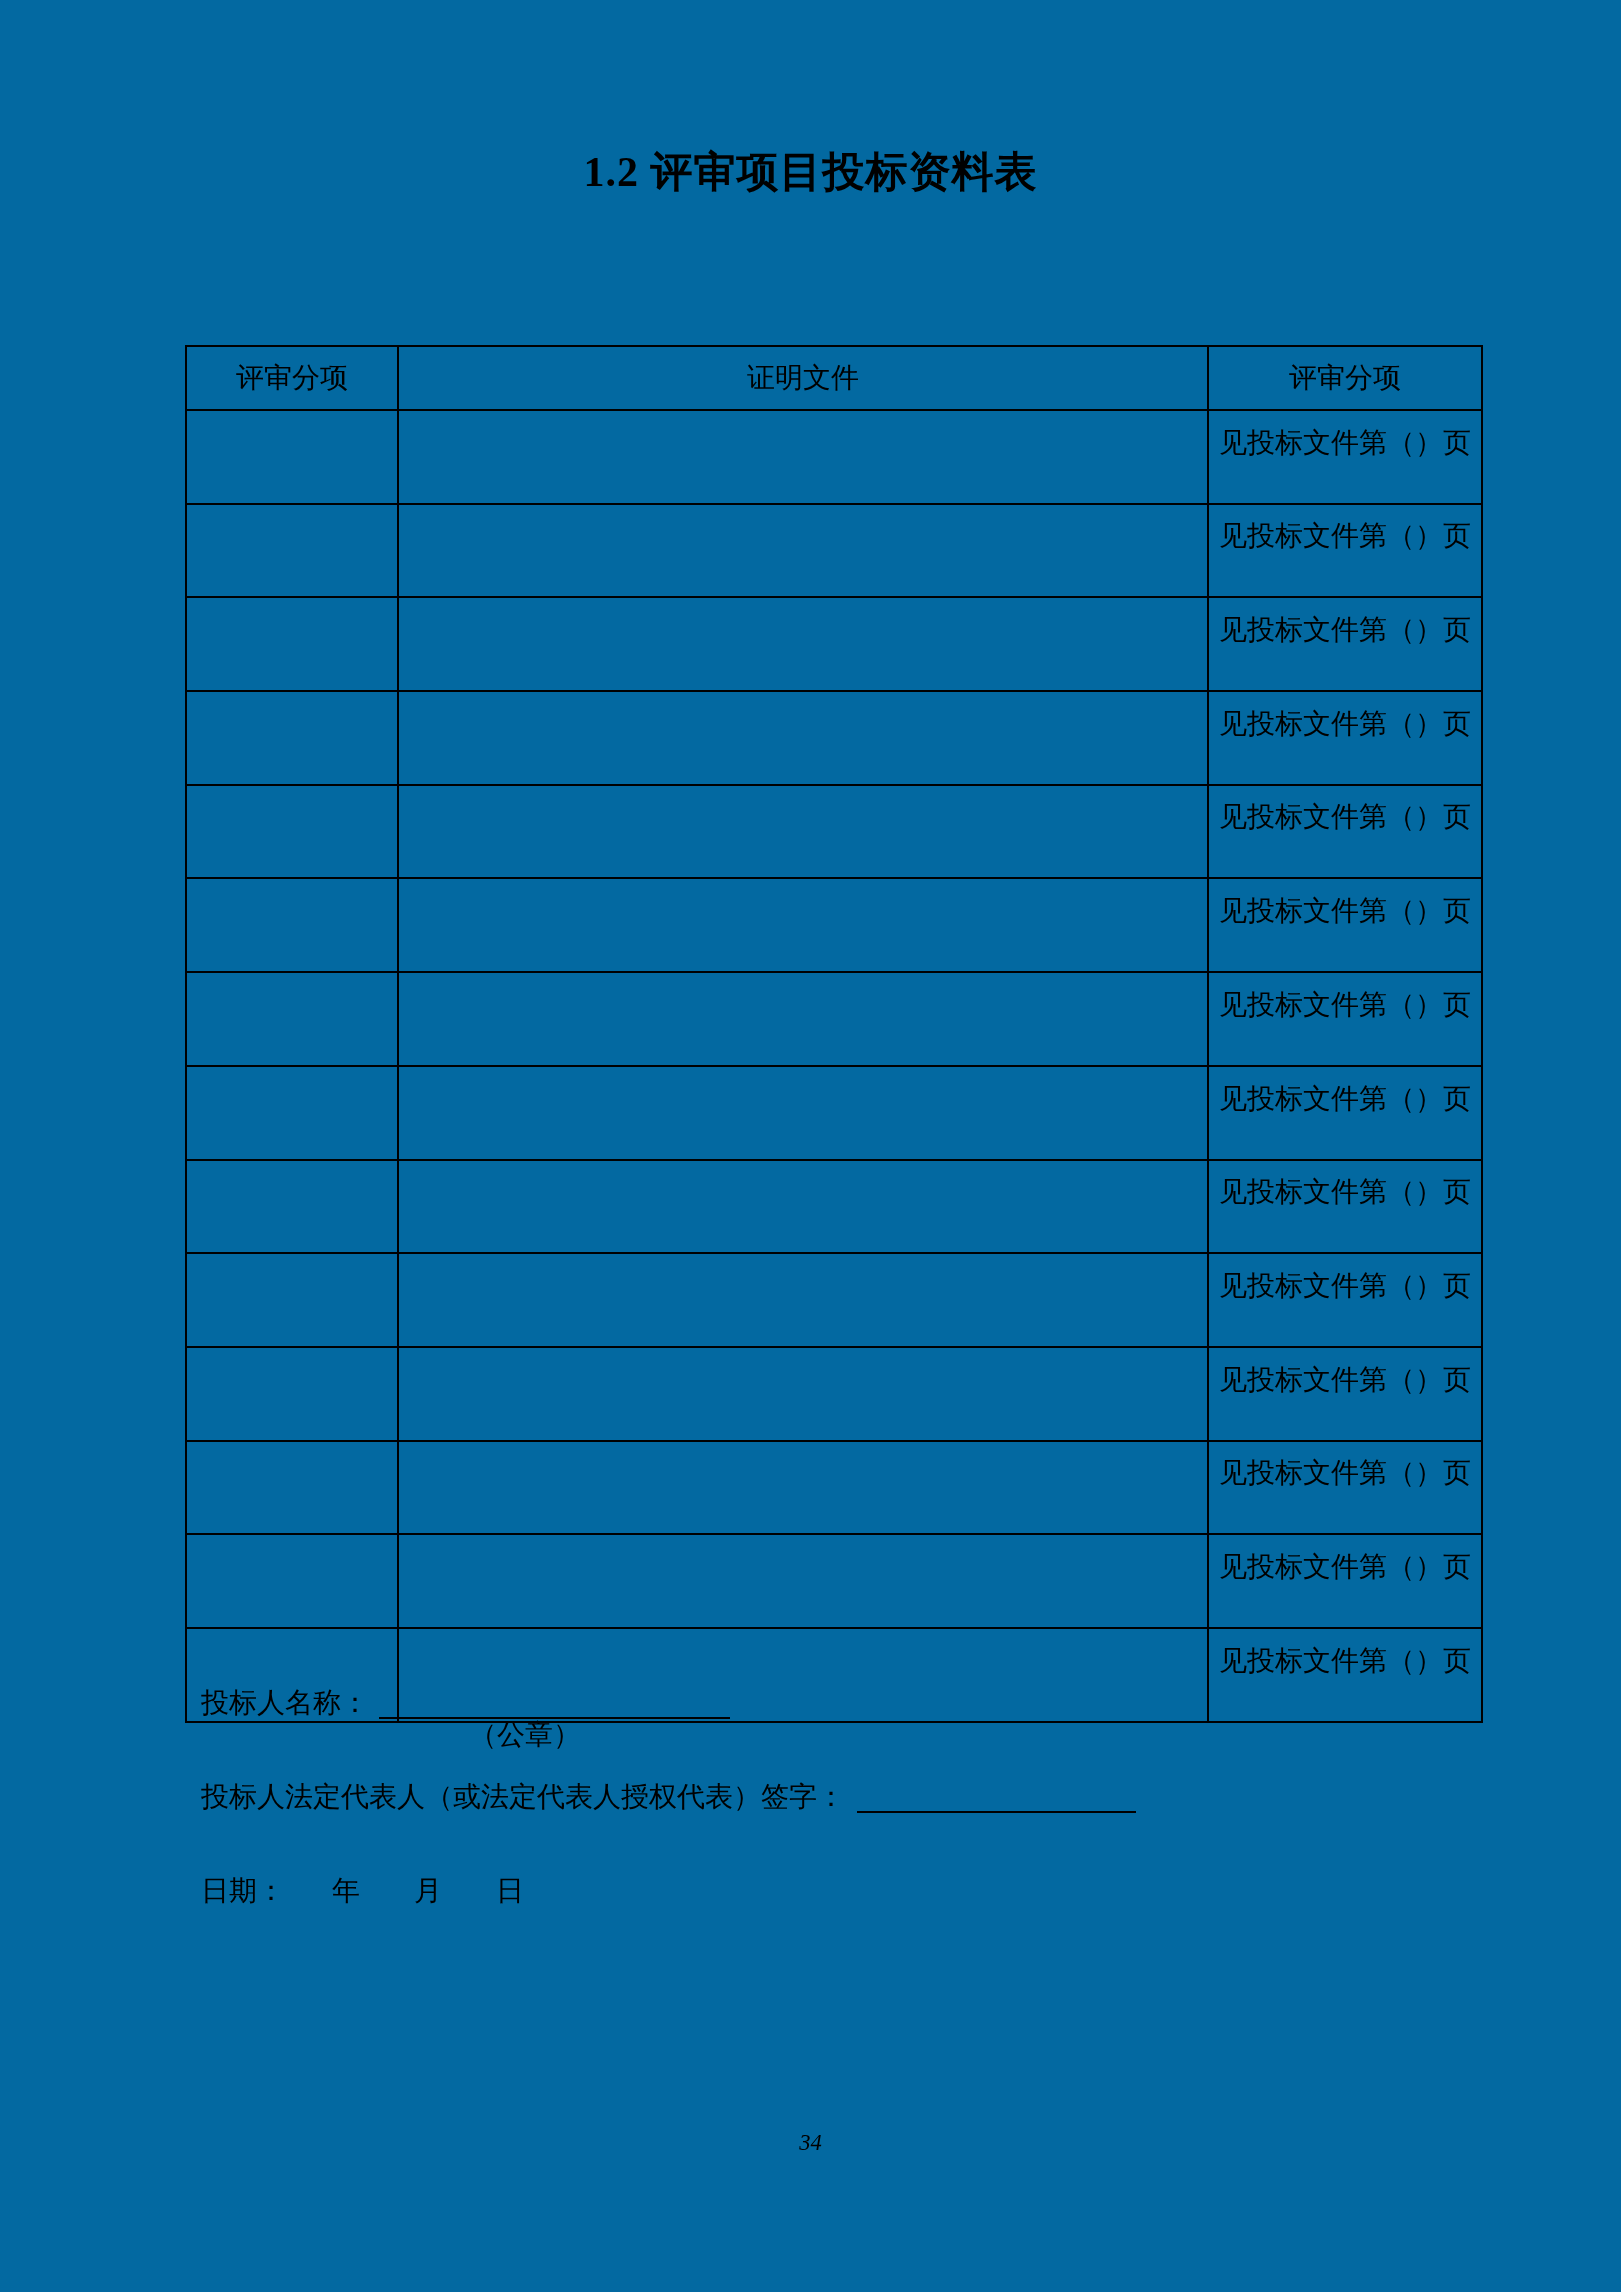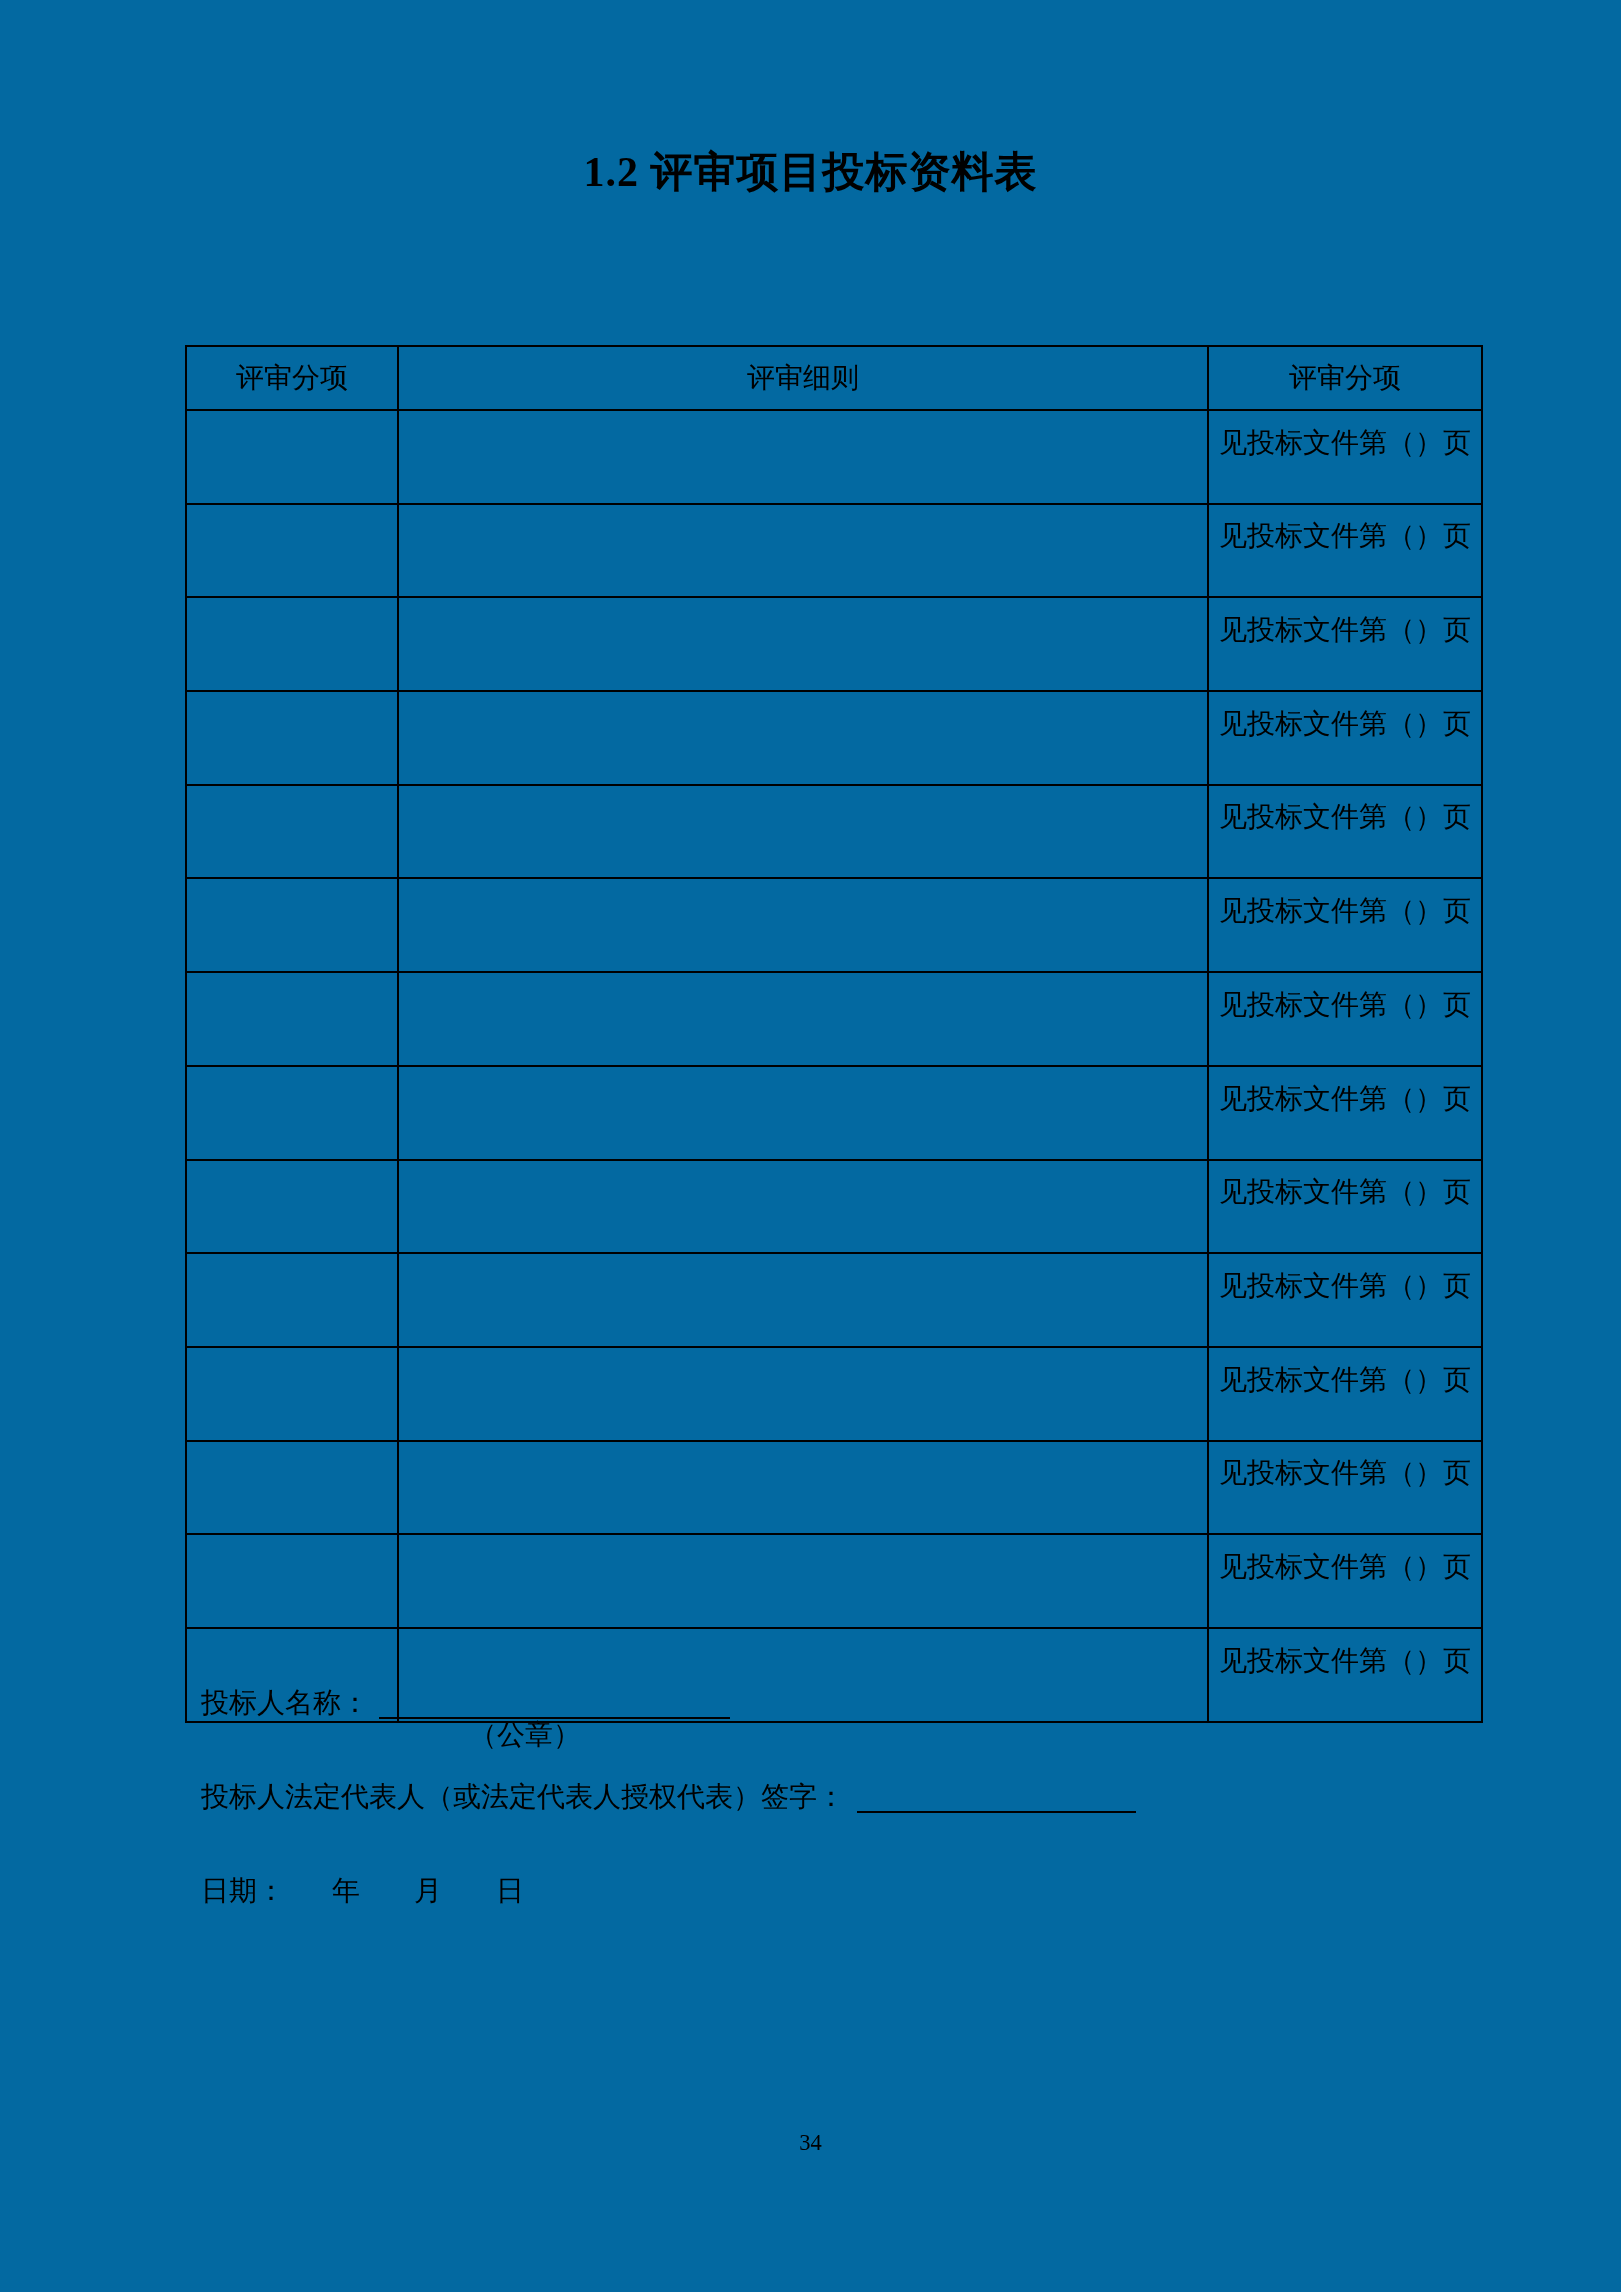--- a/index.html
+++ b/index.html
@@ -82,39 +82,40 @@
   .date-unit.month { margin-left: 54px; }
   .date-unit.day   { margin-left: 54px; }
   .page-number {
     position: absolute;
     top: 2129px;
     left: 0;
     width: 100%;
     text-align: center;
     font-size: 22.5px;
     line-height: 27.4px;
+    font-style: italic;
   }
 </style>
 </head>
 <body>
 
 <div class="page">
 
   <div class="doc-title">1.2 评审项目投标资料表</div>
 
   <table class="review-table">
     <colgroup>
       <col style="width:212px">
       <col style="width:810px">
       <col style="width:274px">
     </colgroup>
     <thead>
       <tr>
         <th>评审分项</th>
-        <th>评审细则</th>
+        <th>证明文件</th>
         <th>评审分项</th>
       </tr>
     </thead>
     <tbody id="review-table-body">
 
     <tr>
           <td class="cell-item"></td>
           <td class="cell-detail"></td>
           <td class="cell-proof">见投标文件第（）页</td>
         </tr>

